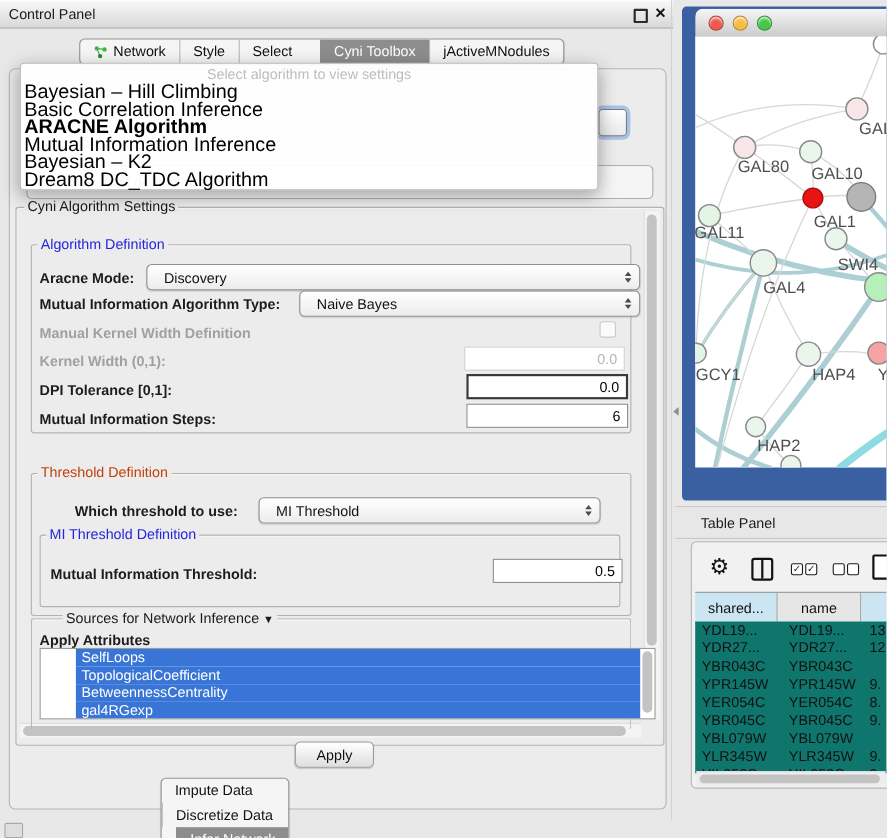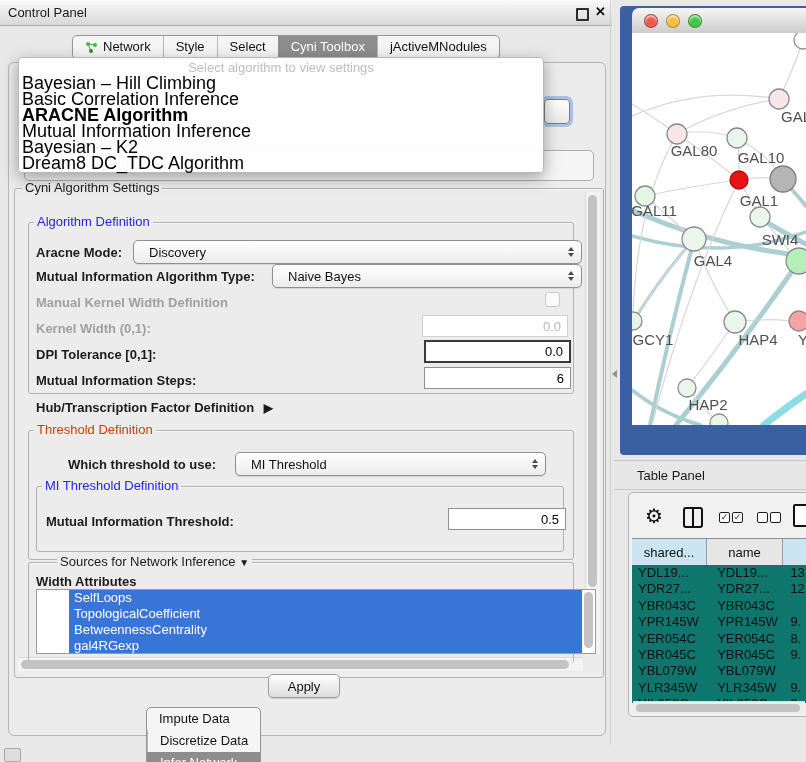--- a/index.html
+++ b/index.html
@@ -9,21 +9,21 @@
   
   .cp-titlebar{left:0;top:6;width:612px;height:24px;
     background:linear-gradient(#f8f8f8,#d8d8d8);
     border-top:1px solid #fdfdfd;border-bottom:1px solid #ababab;}
   .cp-title{position:absolute;left:8px;top:4px;font-size:13px;color:#1a1a1a;}
   .float-ic{position:absolute;left:576px;top:7px;width:9px;height:9px;border:2px solid #2b2b2b;border-radius:1px;}
   .close-ic{position:absolute;left:595px;top:3px;font-size:13px;font-weight:bold;color:#111;}
   .tabgroup{display:flex;border:1px solid #969696;border-radius:5px;overflow:hidden;background:#f5f5f5;font-size:13px;box-shadow:0 1px 1px rgba(0,0,0,.1);}
   .tab{padding:0 12px;line-height:22px;height:22px;border-left:1px solid #b9b9b9;display:flex;align-items:center;gap:5px;color:#111;white-space:nowrap;}
   .tab:first-child{border-left:none;}
-  .tab.sel{background:#8d8d8d;color:#fff;border-left-color:#8d8d8d;}
+  .tab.sel{background:#8d8d8d;color:#fff;border-left-color:#8d8d8d;margin-left:13px;}
   .content-panel{left:8px;top:62px;width:596px;height:672px;background:#ececec;
     border:1px solid #b6b6b6;border-radius:6px;}
   
   .popup{left:18px;top:57px;width:524px;height:114px;z-index:40;
     background:rgba(255,255,255,0.93);border:1px solid #b9b9b9;border-radius:4px;
     box-shadow:0 5px 16px rgba(0,0,0,0.35);}
   .popup .prompt{text-align:center;color:#bdbdbd;font-size:13px;line-height:15px;margin-top:2px;}
   .popup .item{font-size:18px;line-height:16px;padding-left:3px;color:#000;white-space:nowrap;}
   .popup .item.hl{font-weight:bold;}
   .hidden-combo{left:24px;top:150px;width:552px;height:29px;z-index:5;
@@ -189,24 +189,20 @@
   <span class="lbl" style="left:36px;top:347px;">DPI Tolerance [0,1]:</span>
   <div class="field strong" style="left:424px;top:340px;width:137px;height:19px;">
     <span>0.0</span>
   </div>
 
   <span class="lbl" style="left:36px;top:373px;">Mutual Information Steps:</span>
   <div class="field" style="left:424px;top:367px;width:139px;height:20px;">
     <span>6</span>
   </div>
 
-  <span class="lbl" style="left:36px;top:400px;">
-    <span>Hub/Transcription Factor Definition</span>
-    <span style="font-size:12px;position:relative;left:6px;top:0px;">▶</span>
-  </span>
 
   <div class="abs gbox" style="left:28px;top:430px;width:544px;height:128px;"></div>
   <span class="gtitle green" style="left:34px;top:423px;">Threshold Definition</span>
 
   <span class="lbl" style="left:68px;top:457px;">Which threshold to use:</span>
   <div class="combo" style="left:235px;top:452px;width:294px;height:22px;">
     <span>MI Threshold</span>
     <span class="arrows">
         <i class="tri-u"></i>
         <i class="tri-d"></i>
@@ -218,21 +214,21 @@
   <span class="lbl" style="left:46px;top:514px;">Mutual Information Threshold:</span>
   <div class="field" style="left:448px;top:508px;width:110px;height:20px;">
     <span>0.5</span>
   </div>
 
   <div class="abs gbox" style="left:28px;top:562px;width:544px;height:100px;border-bottom:none;"></div>
   <span class="gtitle" style="left:39px;top:555px;margin-left:18px;">
     <span>Sources for Network Inference</span>
     <span style="font-size:10px;">▼</span>
   </span>
-  <span class="lbl" style="left:36px;top:574px;">Width Attributes</span>
+  <span class="lbl" style="left:36px;top:574px;">Apply Attributes</span>
 
   <div class="abs attr-list">
     <div class="attr-row">SelfLoops</div>
     <div class="attr-row">TopologicalCoefficient</div>
     <div class="attr-row">BetweennessCentrality</div>
     <div class="attr-row">gal4RGexp</div>
     <div class="thumb" style="right:2px;top:2px;width:9px;height:56px;"></div>
   </div>
 
   <div class="abs btn" style="left:268px;top:674px;width:70px;height:22px;">

